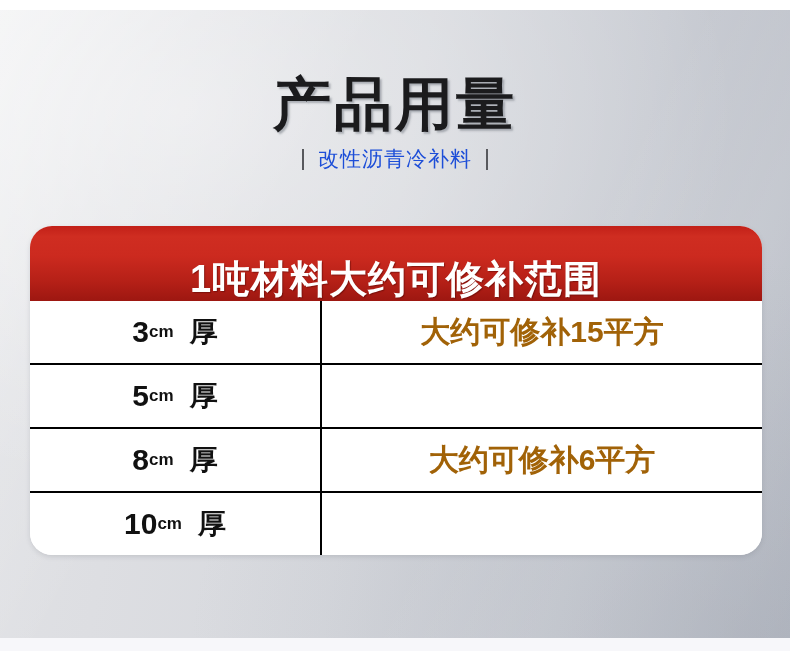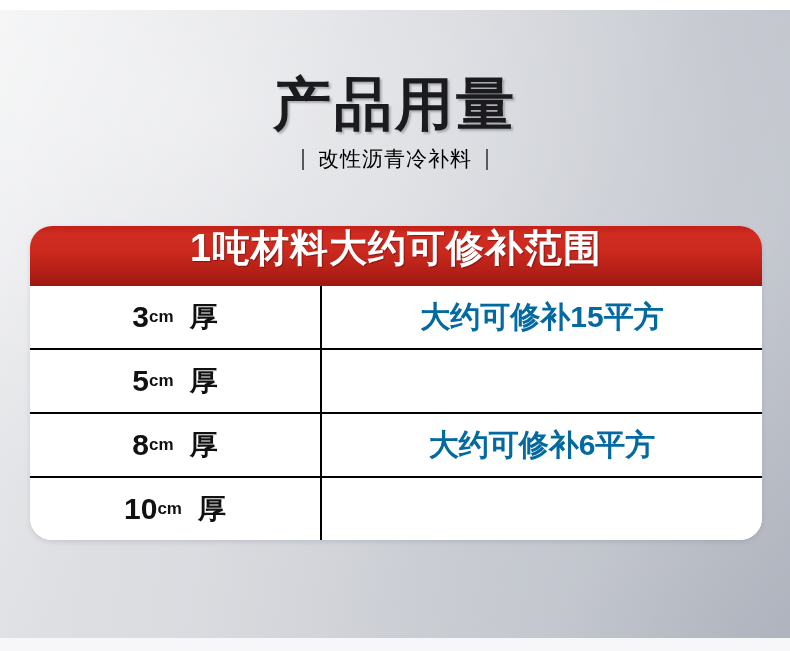--- a/index.html
+++ b/index.html
@@ -91,46 +91,46 @@
   .sub-bar {
     display: inline-block;
     width: 2px;
     height: 21px;
     background: #58595d;
   }
   .subtitle {
     font-size: 21px;
     line-height: 26px;
     font-weight: 400;
-    color: #000000;
+    color: #1d4ed8;
     letter-spacing: 1px;
     white-space: nowrap;
   }
 
   
   .card {
     position: absolute;
     left: 30px;
     top: 226px;
     width: 732px;
     border-radius: 22px;
     overflow: hidden;
     background: #ffffff;
     box-shadow: 0 2px 5px rgba(90,96,108,0.18);
   }
   .banner {
-    height: 60px;
+    height: 75px;
     background: linear-gradient(180deg,
         #c22018 0%,
         #cf2d21 14%,
         #cc2a1f 40%,
         #b52017 74%,
         #9d1711 100%);
     display: flex;
-    align-items: flex-start;
+    align-items: flex-end;
   }
   .banner-text {
     width: 100%;
     text-align: center;
     color: #ffffff;
     font-size: 38px;
     line-height: 44px;
     font-weight: 700;
     letter-spacing: 1px;
     text-shadow: 1px 1px 1px rgba(90,10,6,0.55);
@@ -153,21 +153,21 @@
     align-items: center;
     justify-content: center;
     color: #111111;
     white-space: nowrap;
   }
   .cell-area {
     flex: 1 1 auto;
     display: flex;
     align-items: center;
     justify-content: center;
-    color: #0369a1;
+    color: #a16207;
     white-space: nowrap;
   }
 
   .thk-num {
     font-size: 30px;
     line-height: 34px;
     font-weight: 700;
   }
   .thk-unit {
     font-size: 17px;

